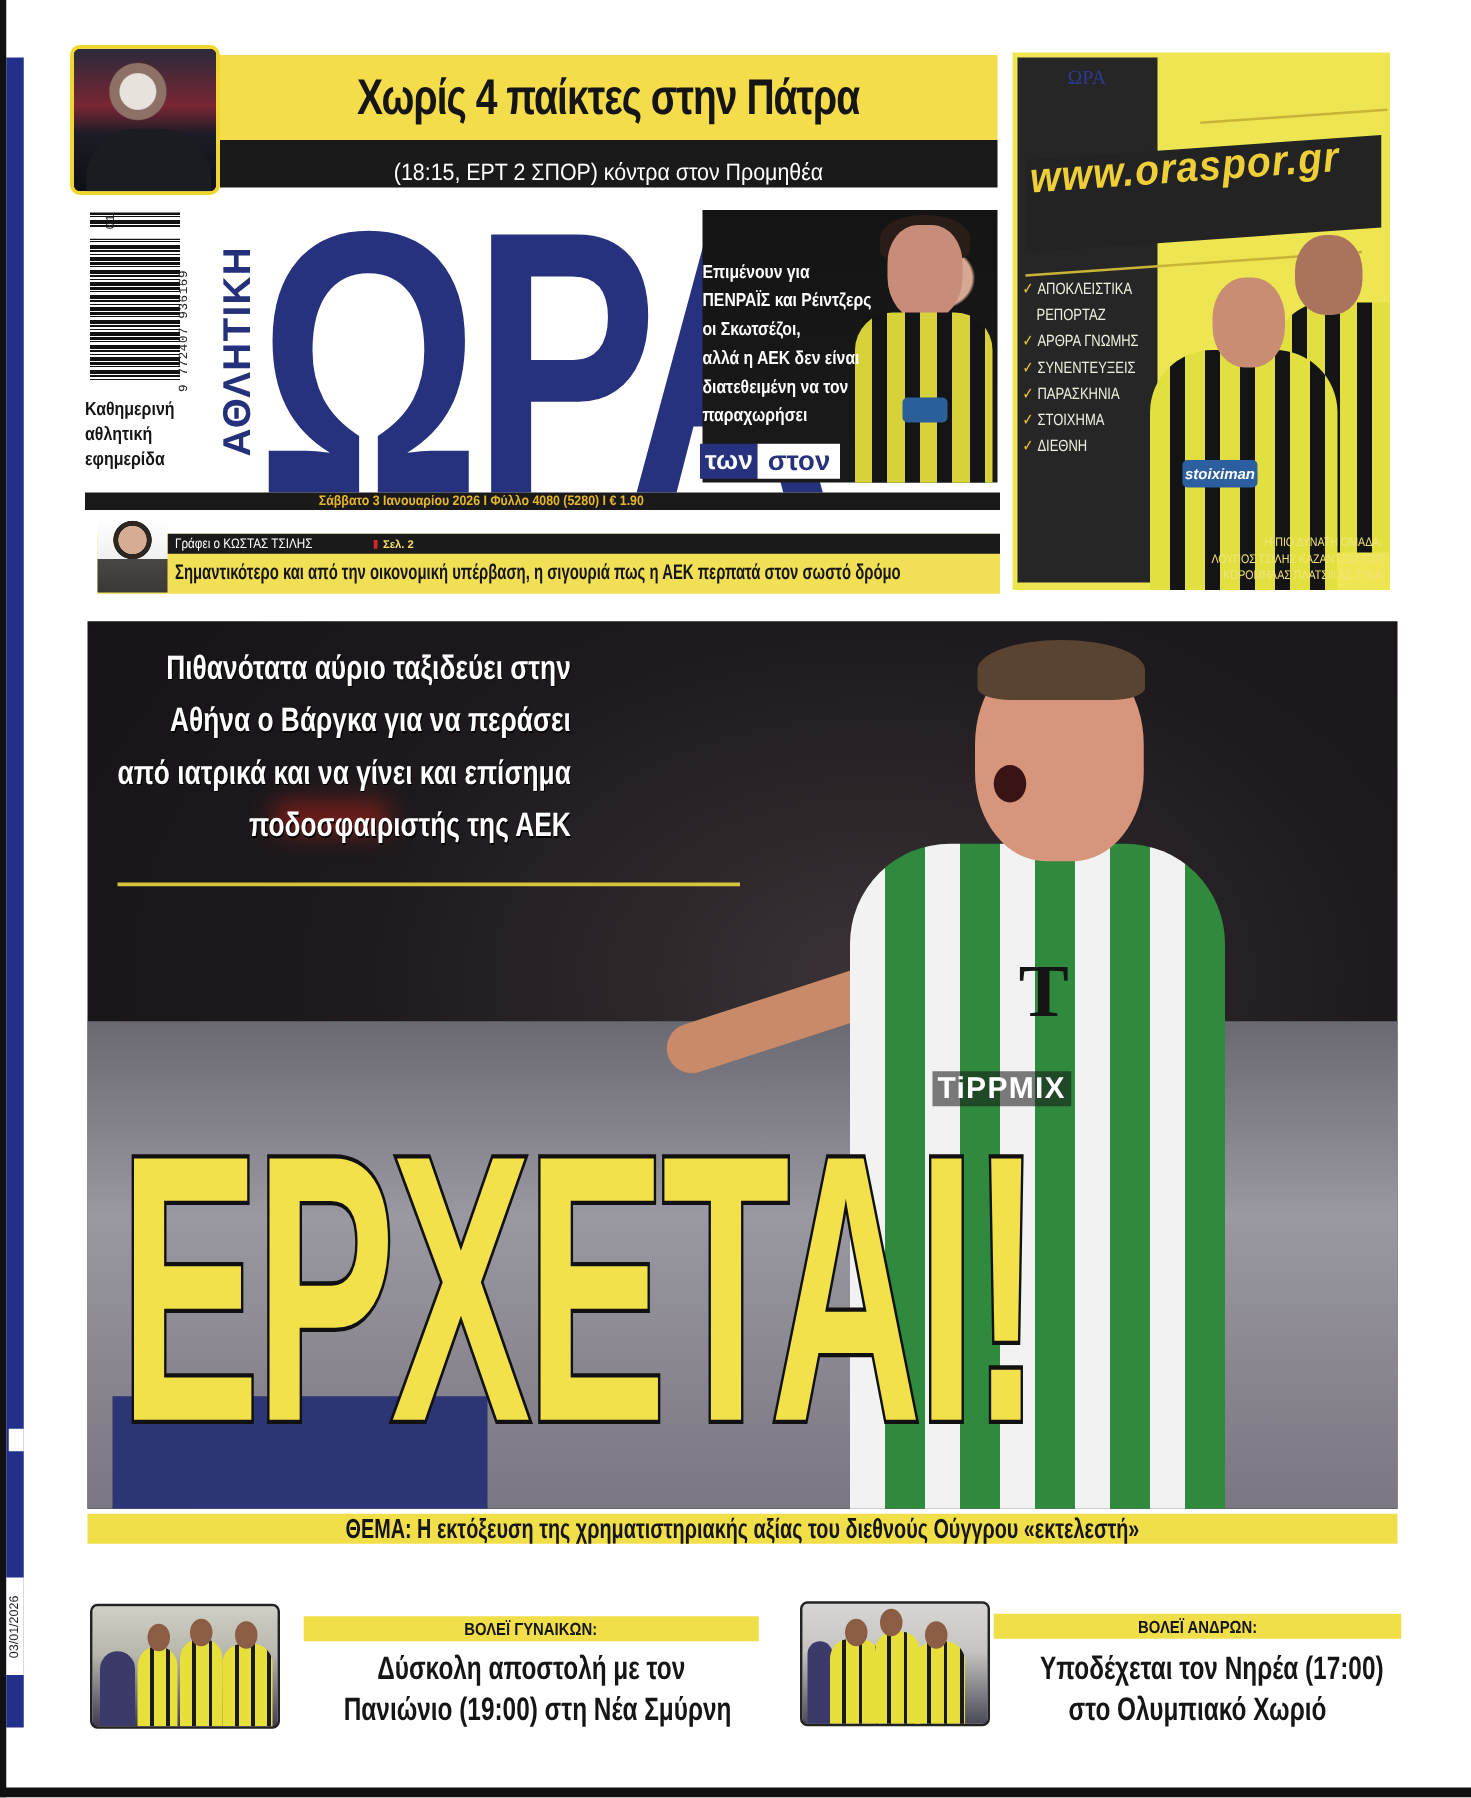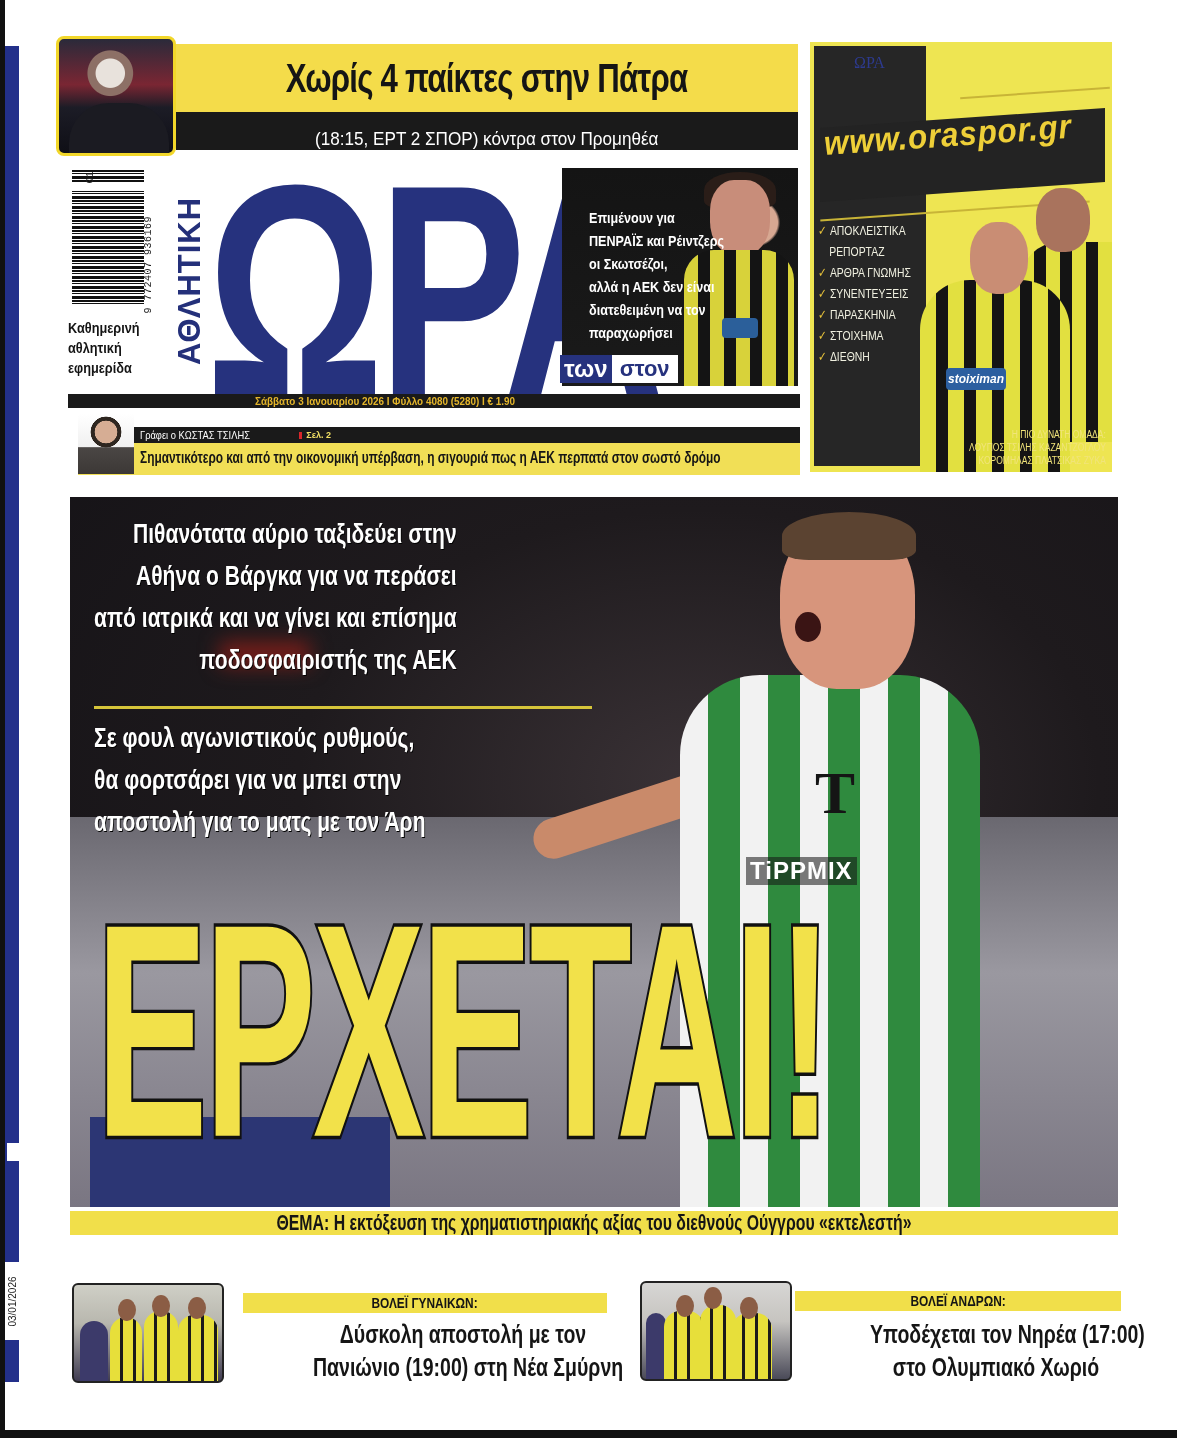--- a/index.html
+++ b/index.html
@@ -27,31 +27,31 @@
   .barcode-num-top { position: absolute; left: 84px; top: 172px; font-size: 10px; transform: rotate(-90deg); color:#222; font-family: "Liberation Mono", monospace; }
   .barcode { position: absolute; left: 72px; top: 170px; width: 72px; height: 135px;
     background: repeating-linear-gradient(180deg, #111 0 2px, #fff 2px 3px, #111 3px 4px, #fff 4px 6px, #111 6px 9px, #fff 9px 10px); }
   .barcode-gap { position: absolute; left: 72px; top: 183px; width: 72px; height: 8px; background: #fff; }
   .barcode-num { position: absolute; left: 140px; top: 238px; font-size: 10px; transform: rotate(-90deg); transform-origin: center; color:#222; font-family: "Liberation Mono", monospace; white-space: nowrap; width: 140px; margin-left: -62px; letter-spacing: 0.5px; }
   .tagline { position: absolute; left: 68px; top: 318px; font-size: 15px; line-height: 20px; color: #141414; font-weight: 700; transform: scaleX(0.85); transform-origin: left; }
   .vert-label { position: absolute; left: 172px; top: 170px; width: 36px; height: 222px; display: flex; align-items: center; justify-content: center; }
   .vert-label span { display: block; transform: rotate(-90deg); white-space: nowrap; font-size: 31px; color: #24307a; font-weight: 700; letter-spacing: 1px; }
   .logo { position: absolute; left: 206px; top: 140px; font-family: "Liberation Sans", sans-serif; font-weight: 700; font-size: 300px; line-height: 1; color: #26327e; letter-spacing: -8px; transform: scaleX(0.74); transform-origin: left top; white-space: nowrap; }
   .ton-spor { position: absolute; left: 560px; top: 355px; display: flex; align-items: center; }
-  .ton { font-size: 24px; color: #fff; font-weight: 700; background: #26327e; padding: 0 4px; height: 28px; line-height: 28px; }
+  .ton { font-size: 21px; color: #fff; font-weight: 700; background: #26327e; padding: 0 4px; height: 28px; line-height: 28px; }
   .spor { font-size: 22px; color: #26327e; font-weight: 700; background: #fff; padding: 0 8px; height: 28px; line-height: 28px; }
 
   .mast-photo { position: absolute; left: 562px; top: 168px; width: 236px; height: 218px;
     background: radial-gradient(ellipse at 80% 25%, #d7a892 0 10%, transparent 11%), linear-gradient(180deg,#141414 0%, #1a1a1a 100%); overflow: hidden; }
   .mast-photo .jersey { position: absolute; right: 4px; top: 82px; width: 110px; height: 140px;
     background: repeating-linear-gradient(90deg, #d8d23a 0 14px, #141414 14px 26px); border-radius: 30px 30px 0 0; }
   .mast-photo .head { position: absolute; right: 28px; top: 12px; width: 60px; height: 76px; background: #c88d7a; border-radius: 40% 40% 45% 45%; }
   .mast-photo .hair { position: absolute; right: 22px; top: 4px; width: 72px; height: 36px; background: #2a1d18; border-radius: 50% 50% 20% 20%; }
   .mast-photo .sponsor { position: absolute; right: 40px; top: 150px; width: 36px; height: 20px; background: #2b5f9a; border-radius: 4px; }
-  .mast-text { position: absolute; left: 562px; top: 206px; width: 140px; padding-left: 27px; }
+  .mast-text { position: absolute; left: 562px; top: 206px; width: 140px; }
   .mast-text p { font-size: 15px; line-height: 23px; color: #fff; font-weight: 700; transform: scaleX(0.84); transform-origin: left; white-space: nowrap; }
 
   .date-bar { position: absolute; left: 68px; top: 394px; width: 732px; height: 14px; background: #1a1a1a; }
   .date-text { position: absolute; left: 255px; top: 394px; font-size: 11px; line-height: 14px; color: #e5b62a; font-weight: 700; transform: scaleX(0.9); transform-origin: left; white-space: nowrap; }
 
   
   .col-photo { position: absolute; left: 78px; top: 414px; width: 56px; height: 60px; background: radial-gradient(circle at 50% 30%, #d6ad94 0 22%, #2e2620 23% 30%, transparent 31%), linear-gradient(180deg, #fff 0%, #f0f0f0 55%, #4a4644 56%, #3c3836 100%); }
   .col-yellow { position: absolute; left: 78px; top: 427px; width: 722px; height: 48px; background: #f1df56; }
   .col-black { position: absolute; left: 134px; top: 427px; width: 666px; height: 16px; background: #1a1a1a; display: flex; align-items: center; }
   .col-author { font-size: 11px; color: #fff; margin-left: 6px; transform: scaleX(0.85); transform-origin: left; white-space: nowrap; }
@@ -103,21 +103,21 @@
   .thema-text { font-size: 22px; color: #151515; font-weight: 700; transform: scaleX(0.72); white-space: nowrap; }
 
   
   .tz-photo { position: absolute; width: 152px; height: 100px; border: 2px solid #222; border-radius: 6px; overflow: hidden; }
   .tz-photo.w { left: 72px; top: 1283px; background: linear-gradient(180deg, #cfcfc6 0%, #b8b7ae 40%, #403c52 100%); }
   .tz-photo.m { left: 640px; top: 1281px; background: linear-gradient(180deg, #d7d6d4 0%, #c6c4c0 40%, #4a4a58 100%); }
   .tz-fig { position: absolute; bottom: 0; background: repeating-linear-gradient(90deg, #e7df3a 0 10px, #1a1a1a 10px 13px); border-radius: 16px 16px 0 0; }
   .tz-headf { position: absolute; width: 18px; height: 22px; border-radius: 50%; background: #8b5d45; }
   .tz-label-bar { position: absolute; height: 20px; background: #f1df4a; display: flex; align-items: center; justify-content: center; }
   .tz-label { font-size: 14px; color: #151515; font-weight: 700; transform: scaleX(0.85); white-space: nowrap; }
-  .tz-title { position: absolute; text-align: center; margin-left: 38px; }
+  .tz-title { position: absolute; text-align: center; }
   .tz-title p { font-size: 26px; line-height: 33px; color: #151515; font-weight: 700; transform: scaleX(0.75); white-space: nowrap; }
 </style>
 </head>
 <body>
 
 <div class="spine-black"></div>
 <div class="spine-blue"></div>
 <div class="spine-white-box"></div>
 <div class="spine-date">
     <span>03/01/2026</span>
@@ -218,25 +218,20 @@
   <div class="player-T">T</div>
   <div class="tippmix">TiPPMIX</div>
 
   <div class="hero-text" style="top:16px;text-align:right;">
     <p>Πιθανότατα αύριο ταξιδεύει στην</p>
     <p>Αθήνα ο Βάργκα για να περάσει</p>
     <p>από ιατρικά και να γίνει και επίσημα</p>
     <p>ποδοσφαιριστής της ΑΕΚ</p>
   </div>
   <div class="hero-rule"></div>
-  <div class="hero-text" style="top:220px;">
-    <p>Σε φουλ αγωνιστικούς ρυθμούς,</p>
-    <p>θα φορτσάρει για να μπει στην</p>
-    <p>αποστολή για το ματς με τον Άρη</p>
-  </div>
 
   <div class="big-head">ΕΡΧΕΤΑΙ!</div>
 </div>
 <div class="thema-bar">
   <span class="thema-text">ΘΕΜΑ: Η εκτόξευση της χρηματιστηριακής αξίας του διεθνούς Ούγγρου «εκτελεστή»</span>
 </div>
 
 <div class="tz-photo w">
   <div class="tz-fig" style="left:6px;width:28px;height:60px;background:#3c3a6a;"></div>
   <div class="tz-fig" style="left:36px;width:32px;height:64px;"></div>

